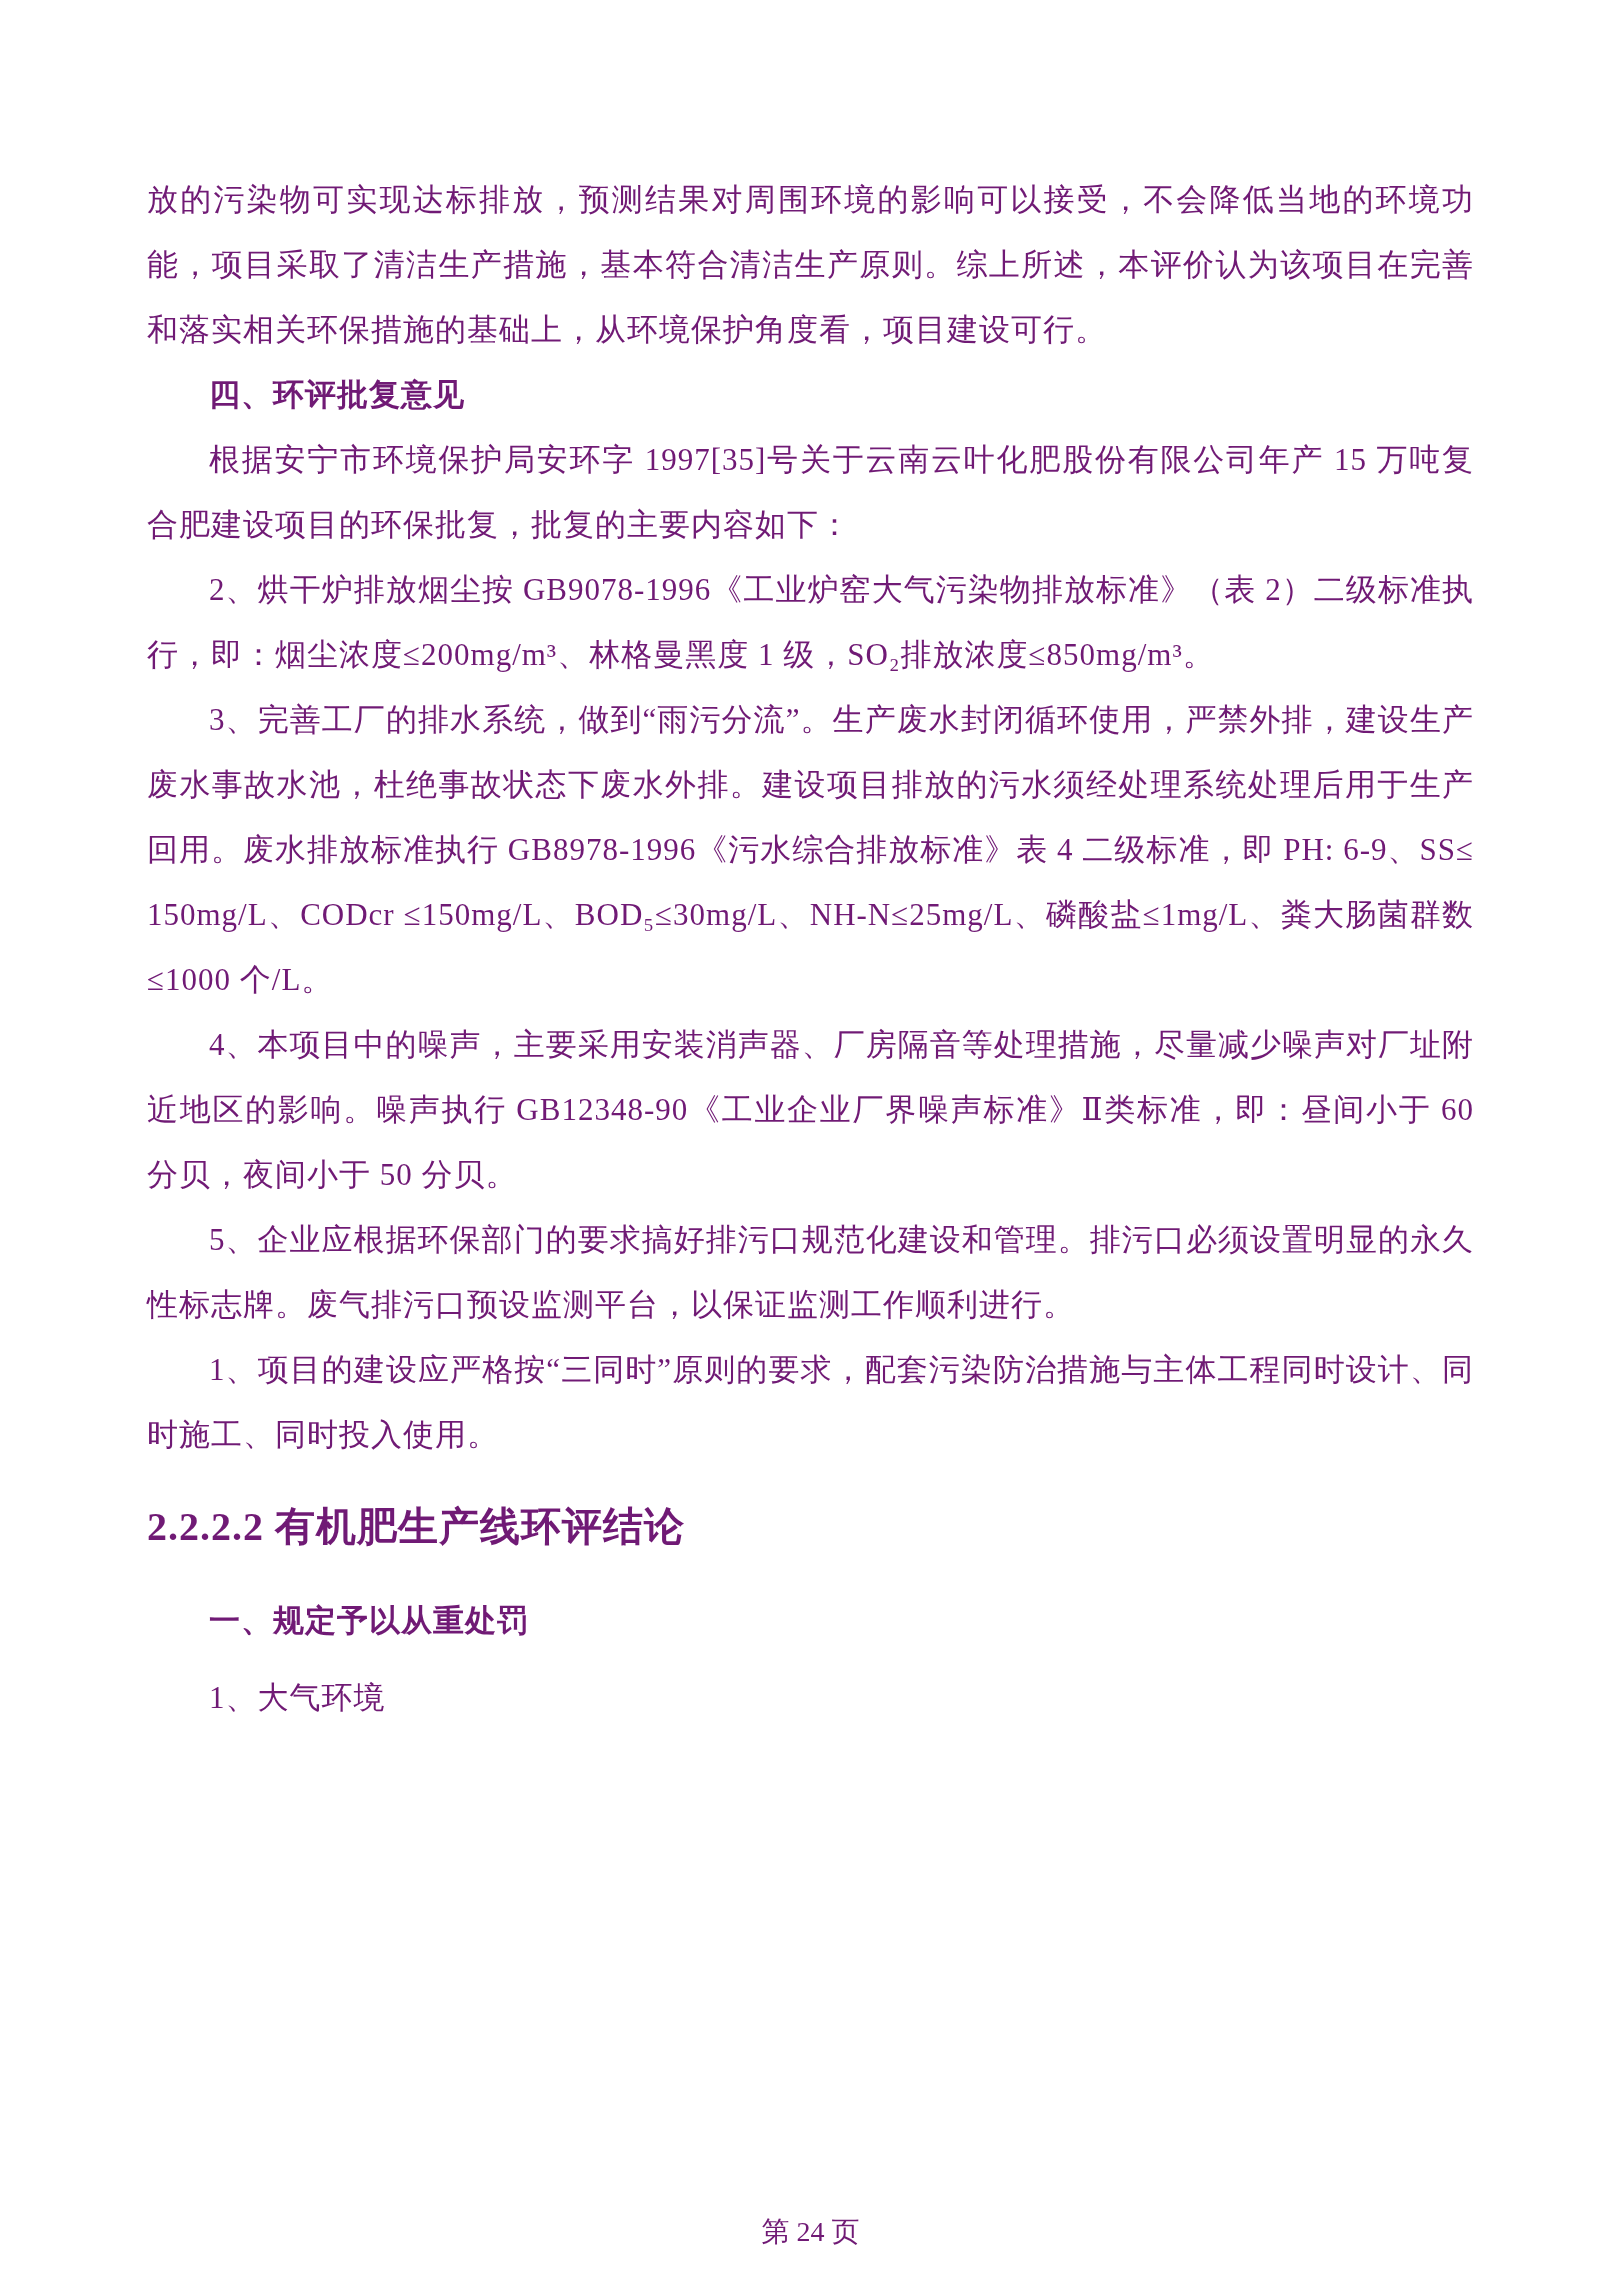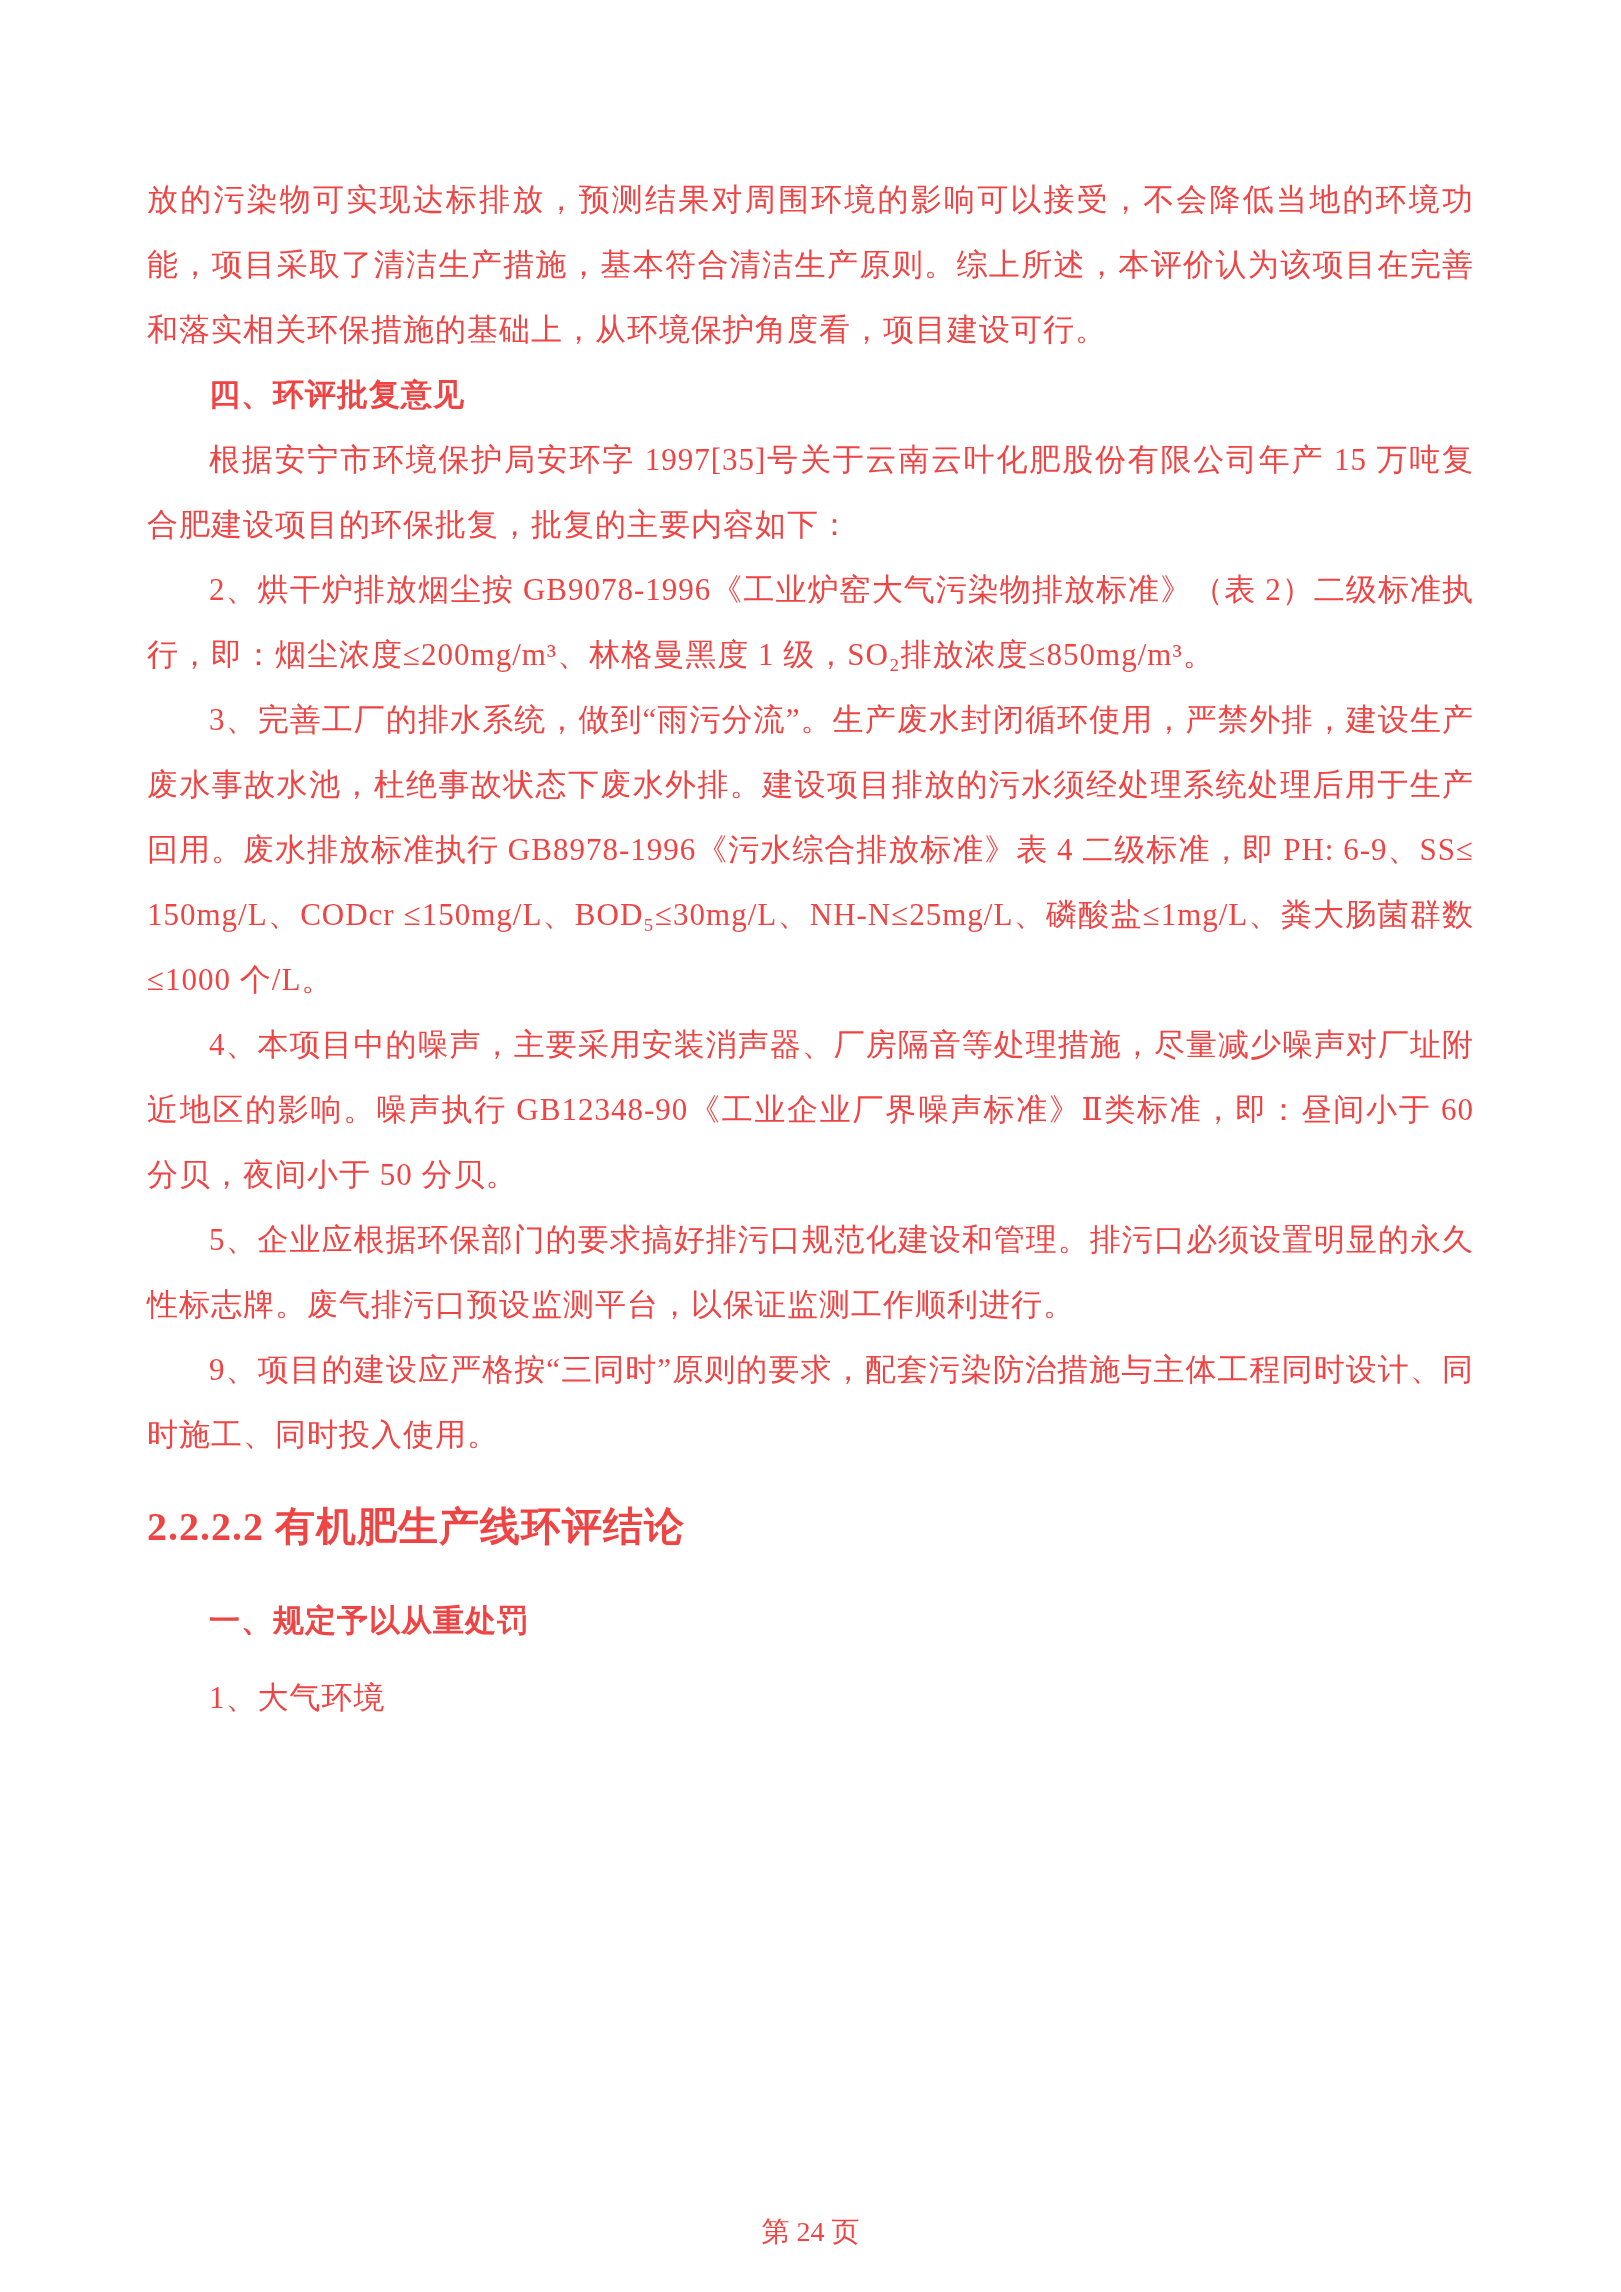--- a/index.html
+++ b/index.html
@@ -5,21 +5,21 @@
   html, body {
     margin: 0;
     padding: 0;
     background: #ffffff;
   }
   .page {
     position: relative;
     width: 1621px;
     height: 2293px;
     background: #ffffff;
-    color: #ef4444;
+    color: #701a75;
     font-family: "Liberation Serif", "DejaVu Serif", serif;
     overflow: hidden;
     box-sizing: border-box;
   }
   .content {
     position: absolute;
     left: 147px;
     right: 147px;
     top: 167px;
   }
@@ -69,21 +69,21 @@
 
 
     <p class="para indent">2、烘干炉排放烟尘按 GB9078-1996《工业炉窑大气污染物排放标准》（表 2）二级标准执行，即：烟尘浓度≤200mg/m³、林格曼黑度 1 级，SO₂排放浓度≤850mg/m³。</p>
 
     <p class="para indent">3、完善工厂的排水系统，做到“雨污分流”。生产废水封闭循环使用，严禁外排，建设生产废水事故水池，杜绝事故状态下废水外排。建设项目排放的污水须经处理系统处理后用于生产回用。废水排放标准执行 GB8978-1996《污水综合排放标准》表 4 二级标准，即 PH: 6-9、SS≤150mg/L、CODcr ≤150mg/L、BOD₅≤30mg/L、NH-N≤25mg/L、磷酸盐≤1mg/L、粪大肠菌群数≤1000 个/L。</p>
 
     <p class="para indent">4、本项目中的噪声，主要采用安装消声器、厂房隔音等处理措施，尽量减少噪声对厂址附近地区的影响。噪声执行 GB12348-90《工业企业厂界噪声标准》Ⅱ类标准，即：昼间小于 60 分贝，夜间小于 50 分贝。</p>
 
     <p class="para indent">5、企业应根据环保部门的要求搞好排污口规范化建设和管理。排污口必须设置明显的永久性标志牌。废气排污口预设监测平台，以保证监测工作顺利进行。</p>
 
-    <p class="para indent">9、项目的建设应严格按“三同时”原则的要求，配套污染防治措施与主体工程同时设计、同时施工、同时投入使用。</p>
+    <p class="para indent">1、项目的建设应严格按“三同时”原则的要求，配套污染防治措施与主体工程同时设计、同时施工、同时投入使用。</p>
 
 
     <h2 class="para bold section-heading">2.2.2.2 有机肥生产线环评结论</h2>
 
     <h3 class="para indent bold sub-heading">一、规定予以从重处罚</h3>
 
     <p class="para indent first-list-item">1、大气环境</p>
 
   </main>
 

